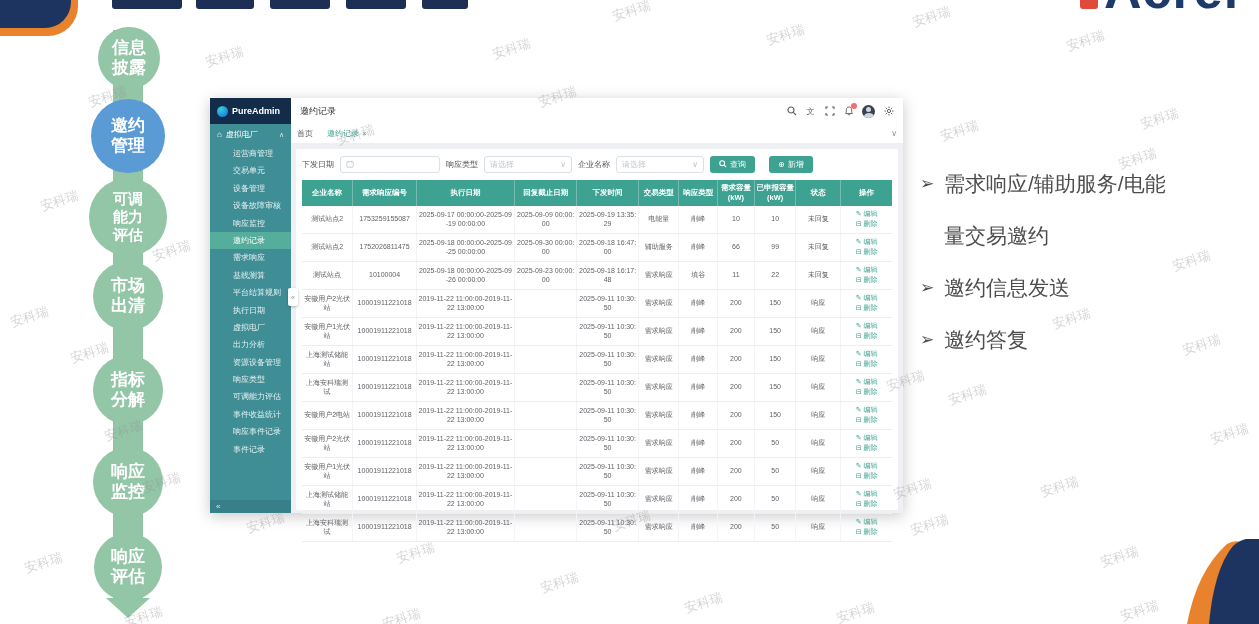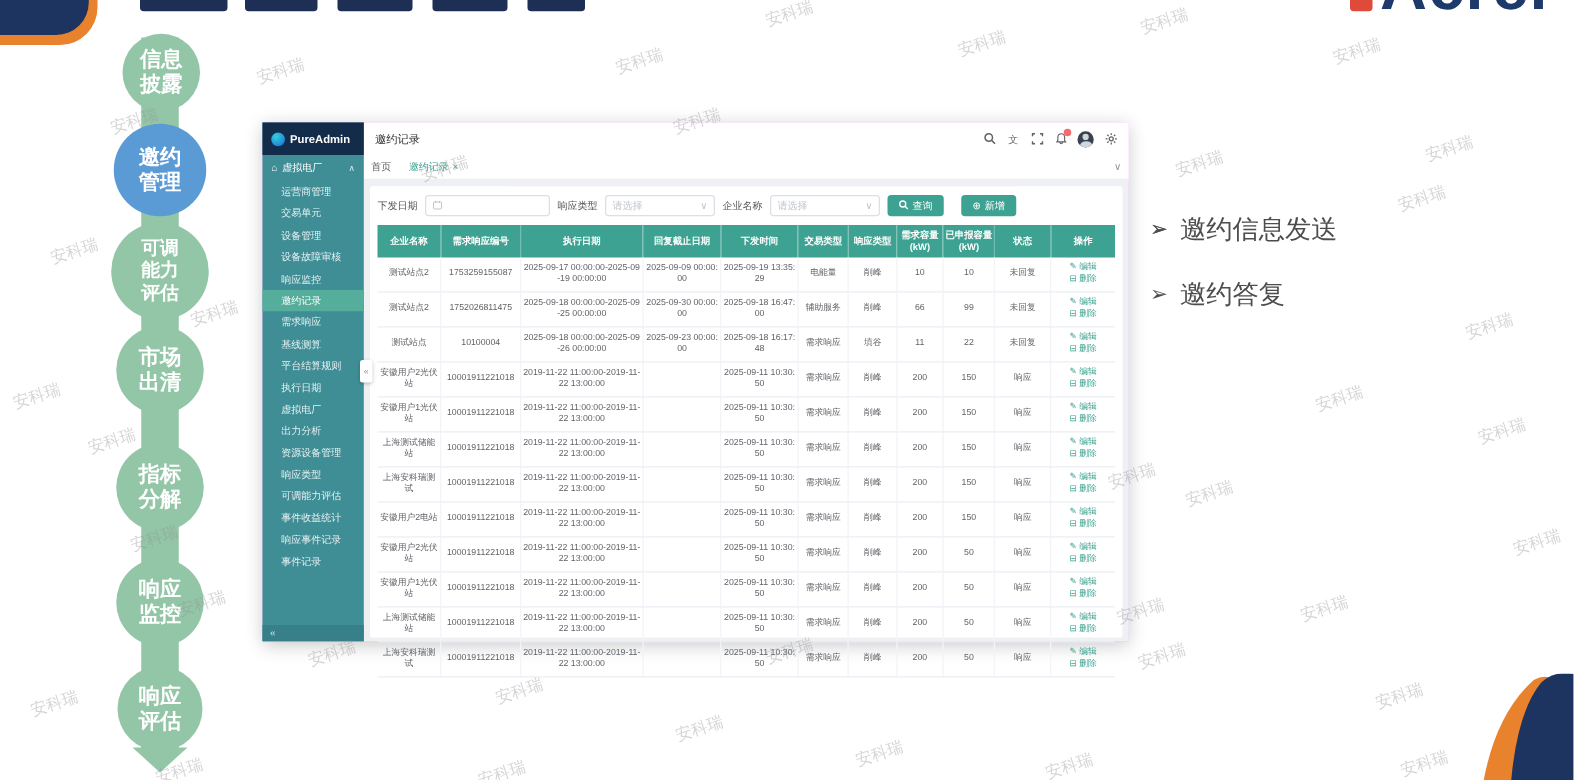--- a/index.html
+++ b/index.html
@@ -25,28 +25,28 @@
   .circle { position:absolute; border-radius:50%; background:#93c5a7; color:#ffffff; font-weight:bold; font-size:17px; line-height:1.18; display:flex; align-items:center; justify-content:center; text-align:center; white-space:pre-line; }
   .circle.active { background:#5b9bd5; }
   .circle.small { font-size:15px; }
 
   
   .bullets { position:absolute; left:920px; top:158px; width:330px; list-style:none; }
   .bullets li { position:relative; padding-left:24px; font-size:21px; color:#4d4d4d; line-height:52px; white-space:pre-line; }
   .bullets .mk { position:absolute; left:0; top:0; font-size:17px; color:#4d4d4d; }
 
   
-  .admin { position:absolute; left:210px; top:98px; width:693px; height:415px; background:#f0abfc; display:flex; box-shadow:0 3px 14px rgba(0,0,0,0.22); font-size:8px; color:#606266; }
+  .admin { position:absolute; left:210px; top:98px; width:693px; height:415px; background:#0f172a; display:flex; box-shadow:0 3px 14px rgba(0,0,0,0.22); font-size:8px; color:#606266; }
   .sidebar { width:81px; background:#3f8e96; display:flex; flex-direction:column; position:relative; flex:none; }
   .logo-row { height:26px; background:#132c4a; display:flex; align-items:center; padding:0 7px; gap:4px; flex:none; }
   .logo-drop { width:11px; height:11px; border-radius:50%; background:radial-gradient(circle at 35% 30%, #35d0d8, #1668dc); flex:none; }
   .logo-row b { color:#ffffff; font-size:9px; }
   .nav-group { height:21px; display:flex; align-items:center; padding:0 7px; gap:4px; color:#ffffff; font-size:8px; flex:none; }
   .nav-group .caret { margin-left:auto; font-size:7px; opacity:.8; }
-  .sitem { height:17.4px; line-height:17.4px; padding-left:15px; color:#e6f1f1; font-size:8px; cursor:pointer; flex:none; white-space:nowrap; overflow:hidden; }
+  .sitem { height:17.4px; line-height:17.4px; padding-left:23px; color:#e6f1f1; font-size:8px; cursor:pointer; flex:none; white-space:nowrap; overflow:hidden; }
   .sitem.active { background:#55ad9b; color:#ffffff; }
   .side-bottom { margin-top:auto; height:13px; background:#37808a; color:#d7e9e9; font-size:8px; line-height:13px; padding-left:6px; flex:none; }
   .collapse-tag { position:absolute; right:-7px; top:190px; width:10px; height:18px; background:#ffffff; border-radius:2px; box-shadow:0 1px 3px rgba(0,0,0,.25); font-size:7px; color:#909399; display:flex; align-items:center; justify-content:center; z-index:5; }
 
   .content { flex:1; display:flex; flex-direction:column; min-width:0; }
   .topbar { height:26px; display:flex; align-items:center; padding:0 9px; background:#ffffff; }
   .topbar .ptitle { font-size:9px; color:#303133; }
   .top-icons { margin-left:auto; display:flex; align-items:center; gap:8px; color:#606266; }
   .tico { width:11px; height:11px; display:inline-flex; align-items:center; justify-content:center; position:relative; cursor:pointer; }
   .tico svg { width:10px; height:10px; }
@@ -468,21 +468,22 @@
               </tr>
             </tbody>
         </table>
       </div>
 
     </div>
   </div>
 </div>
 
 <ul class="bullets" id="bullet-list">
-    <li><span class="mk">➢</span></li>
+    <li><span class="mk">➢</span><span>需求响应/辅助服务/电能
+量交易邀约</span></li>
     <li><span class="mk">➢</span><span>邀约信息发送</span></li>
     <li><span class="mk">➢</span><span>邀约答复</span></li>
   </ul>
 
 <div class="wm-layer" id="wm-layer">
     <span class="wm" style="left: 88px; top: 88px;">安科瑞</span>
     <span class="wm" style="left: 205px; top: 48px;">安科瑞</span>
     <span class="wm" style="left: 336px; top: 126px;">安科瑞</span>
     <span class="wm" style="left: 492px; top: 40px;">安科瑞</span>
     <span class="wm" style="left: 612px; top: 2px;">安科瑞</span>

